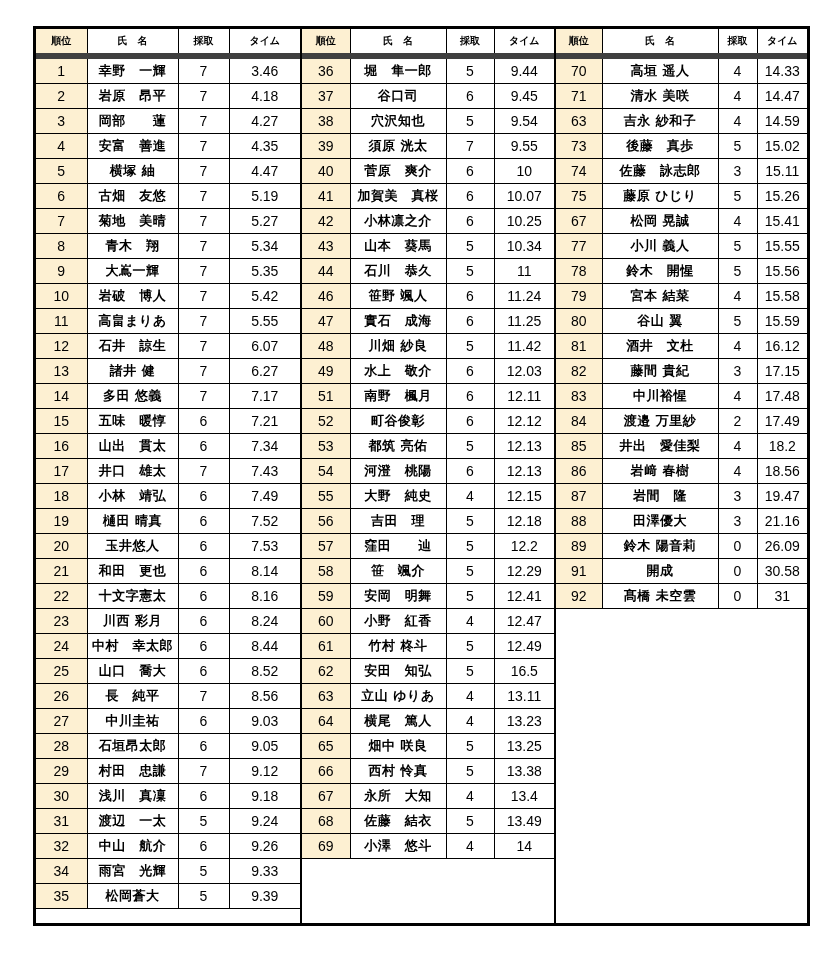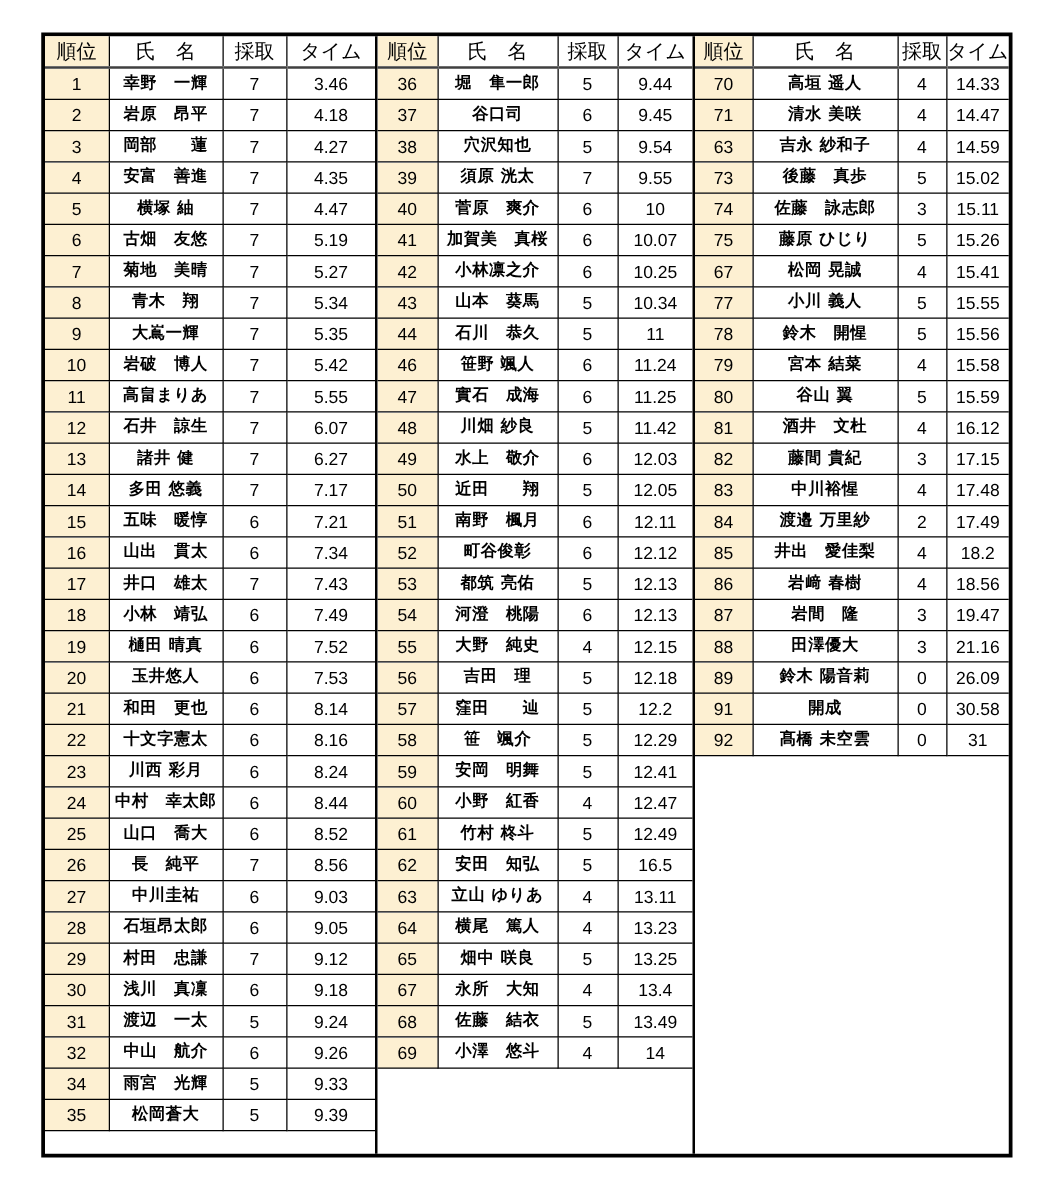--- a/index.html
+++ b/index.html
@@ -13,21 +13,21 @@
   .block.b2 { left: 266px; width: 252px; }
   .block.b3 { left: 520px; width: 251px; }
   .vdiv { position: absolute; top: 0; bottom: 0; width: 2px; background: #000; }
   .vdiv.d1 { left: 264px; }
   .vdiv.d2 { left: 518px; }
   table { border-collapse: collapse; table-layout: fixed; width: 100%; }
   th, td {
     border: 1px solid #000; height: 24px; padding: 0; text-align: center; vertical-align: middle;
     font-size: 14px; line-height: 24px; white-space: nowrap; overflow: hidden;
   }
-  th { font-weight: normal; height: 24px; border-bottom: 2px solid #404040; border-top: 0; font-size: 16px; }
+  th { font-weight: bold; height: 24px; border-bottom: 6px solid #404040; border-top: 0; font-size: 10px; }
   .rank, th.hrank { background: #fdf0d2; }
   td.name { font-weight: bold; font-size: 13px; letter-spacing: 0.5px; }
   td.rank, td.num { font-family: "Liberation Sans Narrow", "Liberation Sans", sans-serif; font-size: 14px; }
   th:first-child, td:first-child { border-left: 0; }
   .b3 th:last-child, .b3 td:last-child { border-right: 0; }
   .b1 th:last-child, .b1 td:last-child, .b2 th:last-child, .b2 td:last-child { border-right: 0; }
 </style>
 </head>
 <body>
 
@@ -347,26 +347,20 @@
             <td class="num">5</td>
             <td class="num">11.42</td>
           </tr>
           <tr>
             <td class="rank">49</td>
             <td class="name">水上　敬介</td>
             <td class="num">6</td>
             <td class="num">12.03</td>
           </tr>
           <tr>
-            <td class="rank">50</td>
-            <td class="name">近田　　翔</td>
-            <td class="num">5</td>
-            <td class="num">12.05</td>
-          </tr>
-          <tr>
             <td class="rank">51</td>
             <td class="name">南野　楓月</td>
             <td class="num">6</td>
             <td class="num">12.11</td>
           </tr>
           <tr>
             <td class="rank">52</td>
             <td class="name">町谷俊彰</td>
             <td class="num">6</td>
             <td class="num">12.12</td>
@@ -441,20 +435,26 @@
             <td class="rank">64</td>
             <td class="name">横尾　篤人</td>
             <td class="num">4</td>
             <td class="num">13.23</td>
           </tr>
           <tr>
             <td class="rank">65</td>
             <td class="name">畑中 咲良</td>
             <td class="num">5</td>
             <td class="num">13.25</td>
+          </tr>
+          <tr>
+            <td class="rank">66</td>
+            <td class="name">西村 怜真</td>
+            <td class="num">5</td>
+            <td class="num">13.38</td>
           </tr>
           <tr>
             <td class="rank">67</td>
             <td class="name">永所　大知</td>
             <td class="num">4</td>
             <td class="num">13.4</td>
           </tr>
           <tr>
             <td class="rank">68</td>
             <td class="name">佐藤　結衣</td>

